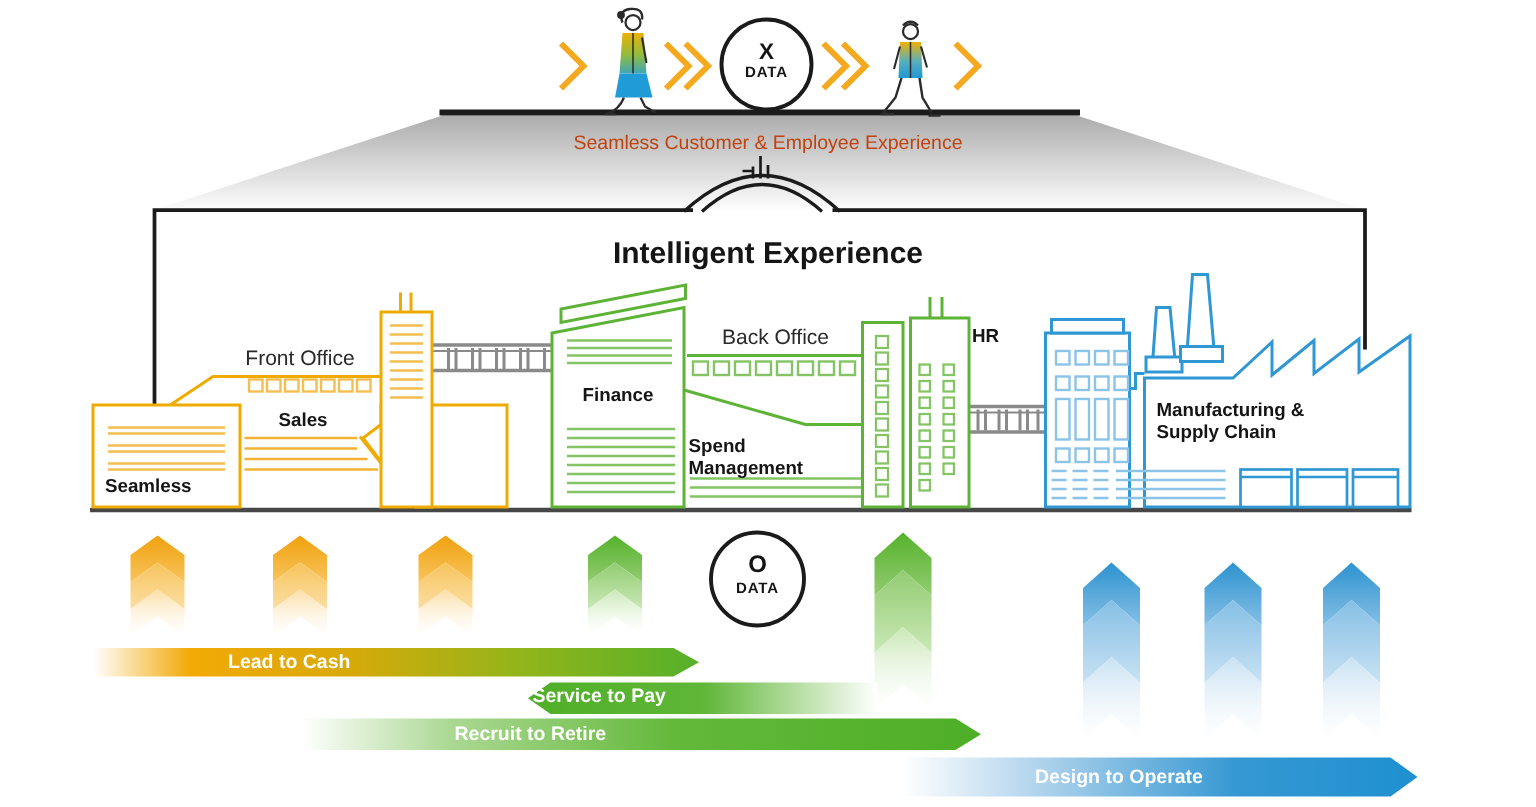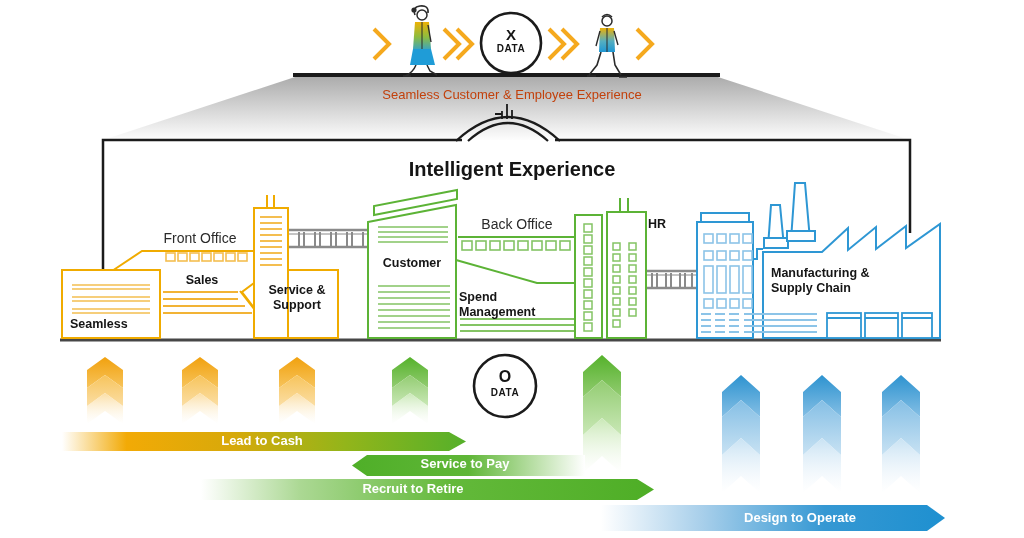--- a/index.html
+++ b/index.html
@@ -18,21 +18,21 @@
   .sales{left:176px;top:273px;width:52px;text-align:center;}
   .service{left:257px;top:283px;width:80px;}
   .finance{left:377px;top:256px;width:70px;}
   .spend{left:459px;top:290px;width:88px;}
   .hr{left:612px;top:217px;width:32px;margin-left:29px;}
   .manu{left:771px;top:266px;width:130px;}
   .xsym{left:481px;top:26px;width:60px;font-size:15px;font-weight:bold;}
   .xlab{left:481px;top:43px;width:60px;font-size:10px;font-weight:bold;letter-spacing:.6px;}
   .osym{left:475px;top:368px;width:60px;font-size:16px;font-weight:bold;}
   .olab{left:475px;top:387px;width:60px;font-size:10px;font-weight:bold;letter-spacing:.6px;}
-  .band{position:absolute;width:220px;color:#fff;font-weight:bold;font-size:13px;text-align:center;}
+  .band{position:absolute;width:220px;color:#fff;font-weight:bold;font-size:13px;}
   .band-lead{left:152px;top:433px;}
   .band-source{left:355px;top:456px;}
   .band-recruit{left:303px;top:481px;}
   .band-design{left:690px;top:510px;}
 </style>
 </head>
 <body>
 
 <div class="stage">
 <svg width="1024" height="538" viewBox="0 0 1024 538">
@@ -335,22 +335,21 @@
 </svg>
 
 <div class="lbl ctr caption">Seamless Customer &amp; Employee Experience</div>
 <div class="lbl ctr xsym">X</div>
 <div class="lbl ctr xlab">DATA</div>
 <div class="lbl ctr title">Intelligent Experience</div>
 <div class="lbl ctr office front-office">Front Office</div>
 <div class="lbl ctr office back-office">Back Office</div>
 <div class="lbl bld marketing">Seamless</div>
 <div class="lbl bld ctr sales">Sales</div>
-<div class="lbl bld ctr service">Service &amp; Support</div>
-<div class="lbl bld ctr finance">Customer</div>
+<div class="lbl bld ctr finance">Finance</div>
 <div class="lbl bld spend">Spend Management</div>
 <div class="lbl bld ctr hr">HR</div>
 <div class="lbl bld manu">Manufacturing &amp; Supply Chain</div>
 <div class="lbl ctr osym">O</div>
 <div class="lbl ctr olab">DATA</div>
 <div class="band band-lead">Lead to Cash</div>
 <div class="band band-source">Service to Pay</div>
 <div class="band band-recruit">Recruit to Retire</div>
 <div class="band band-design">Design to Operate</div>
 </div>

